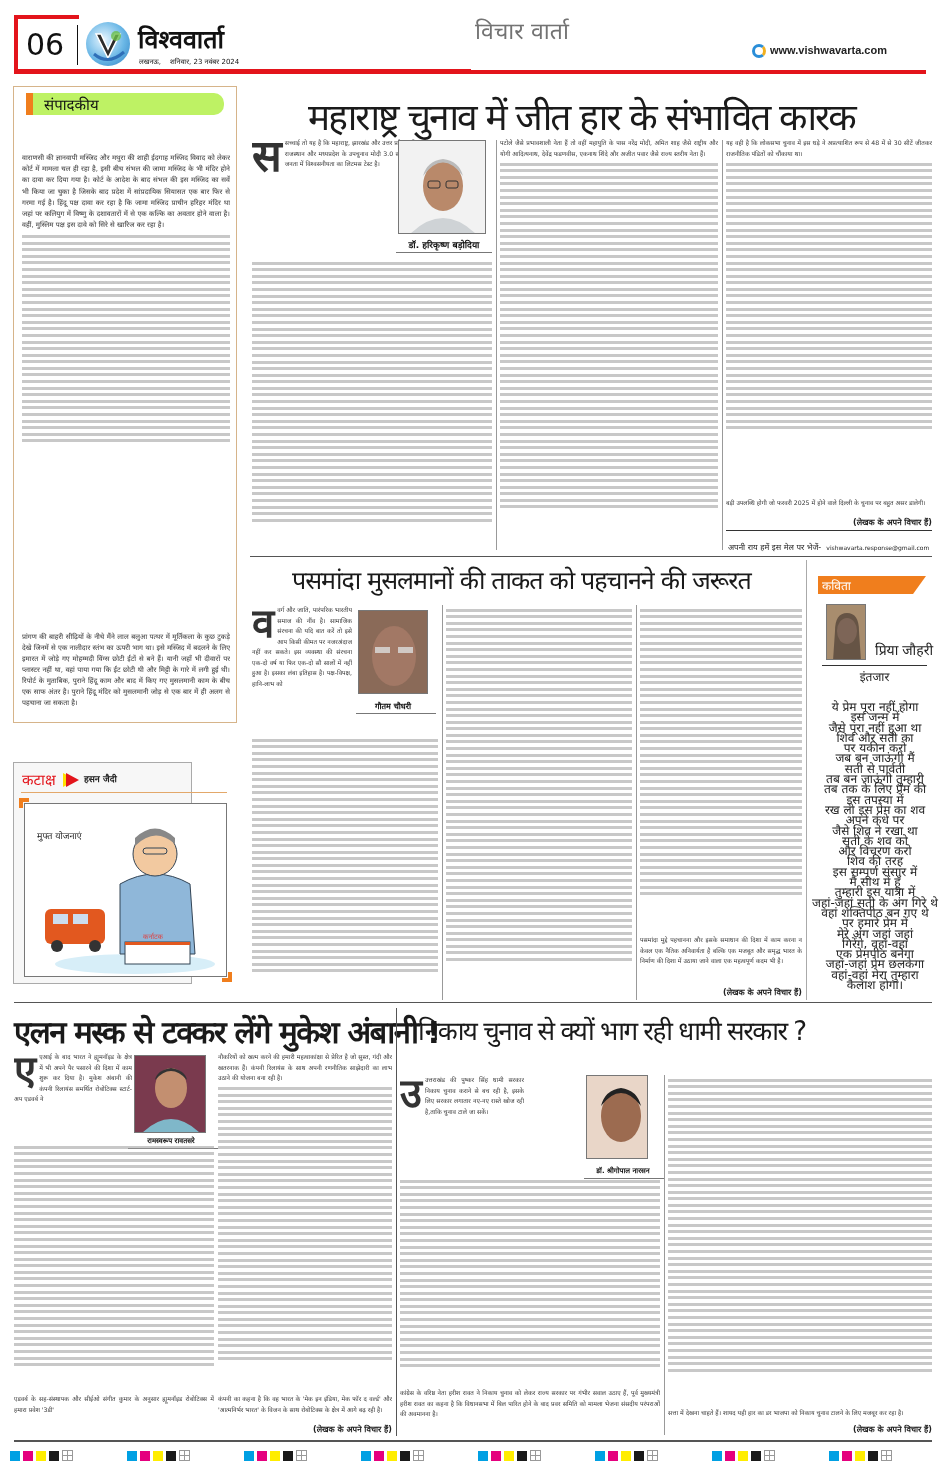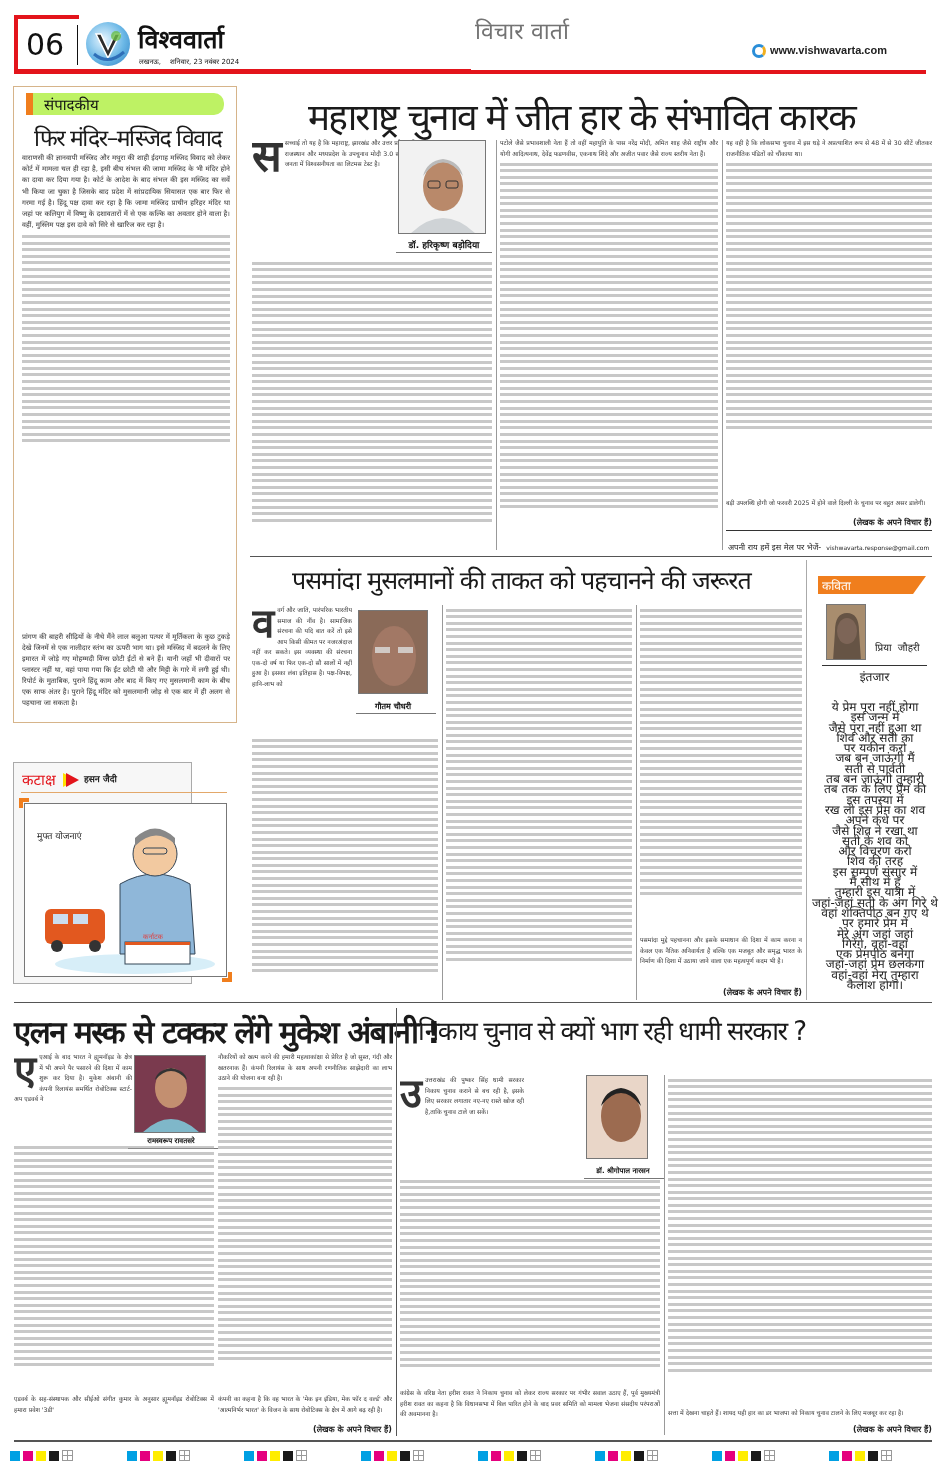--- a/index.html
+++ b/index.html
@@ -41,21 +41,20 @@
     <span style="font-family:'Liberation Sans',sans-serif;font-weight:bold;font-size:11px;color:#222">www.vishwavarta.com</span>
   </div>
   <div class="abs" style="left:14px;top:70px;width:912px;height:4px;background:#e3141b"></div>
 </div>
 
 <div class="abs" style="left:13px;top:86px;width:224px;height:637px;border:1px solid #d6b48a;background:#fff">
   <div class="abs" style="left:12px;top:6px;width:198px;height:22px;background:#bef264;border-radius:0 10px 10px 0">
     <div class="abs" style="left:0;top:0;width:7px;height:22px;background:#f07e1d"></div>
     <div class="abs" style="left:18px;top:1px;font-size:15px;font-family:'DejaVu Sans',sans-serif;color:#111">संपादकीय</div>
   </div>
-  <div class="abs hl" style="left:20px;top:34px;font-size:23px;letter-spacing:-1.5px">फिर मंदिर–मस्जिद विवाद</div>
   <div class="abs txt" style="left:8px;top:66px;width:208px;height:478px;font-size:7px;line-height:11.2px">
     <span>वाराणसी की ज्ञानवापी मस्जिद और मथुरा की शाही ईदगाह मस्जिद विवाद को लेकर कोर्ट में मामला चल ही रहा है, इसी बीच संभल की जामा मस्जिद के भी मंदिर होने का दावा कर दिया गया है। कोर्ट के आदेश के बाद संभल की इस मस्जिद का सर्वे भी किया जा चुका है जिसके बाद प्रदेश में सांप्रदायिक सियासत एक बार फिर से गरमा गई है। हिंदू पक्ष दावा कर रहा है कि जामा मस्जिद प्राचीन हरिहर मंदिर था जहां पर कलियुग में विष्णु के दशावतारों में से एक कल्कि का अवतार होने वाला है। वहीं, मुस्लिम पक्ष इस दावे को सिरे से खारिज कर रहा है।</span>
     <span class="filler">
         <span></span>
         <span></span>
         <span></span>
         <span></span>
         <span></span>
         <span></span>
         <span></span>
@@ -462,21 +461,21 @@
 <div class="abs" style="left:818px;top:576px;width:108px;height:18px;background:#f07e1d;clip-path:polygon(0 0,100% 0,88% 100%,0 100%)">
   <span style="position:absolute;left:4px;top:1px;color:#fff;font-size:12px;font-family:'DejaVu Sans',sans-serif">कविता</span>
 </div>
 <div class="abs photo" style="left:826px;top:604px;width:40px;height:56px">
   <svg width="40" height="56" viewBox="0 0 40 56">
       <rect width="40" height="56" fill="#a88d6e"></rect>
       <ellipse cx="20" cy="26" rx="10" ry="13" fill="#e2b79b"></ellipse>
       <path d="M8 26 Q8 8 20 8 Q32 8 32 26 L34 56 L6 56 Z" fill="#3b2e2a" opacity=".6"></path>
     </svg>
 </div>
-<div class="abs" style="left:875px;top:640px;font-size:10px;font-family:Liberation Mono, monospace">प्रिया जौहरी</div>
+<div class="abs" style="left:875px;top:640px;font-size:14px;font-family:Liberation Sans, sans-serif">प्रिया जौहरी</div>
 <div class="hline" style="left:822px;top:665px;width:105px;background:#333"></div>
 <div class="abs" style="left:822px;top:668px;width:105px;text-align:center;font-size:12px;font-family:'DejaVu Sans',sans-serif">इंतजार</div>
 <div class="abs" id="poem-body" style="left:810px;top:702px;width:130px;text-align:center;font-size:12px;line-height:10.3px;font-family:'DejaVu Sans',sans-serif;color:#222">
     <div>ये प्रेम पूरा नहीं होगा</div>
     <div>इस जन्म में</div>
     <div>जैसे पूरा नहीं हुआ था</div>
     <div>शिव और सती का</div>
     <div>पर यकीन करो</div>
     <div>जब बन जाऊंगी मैं</div>
     <div>सती से पार्वती</div>

